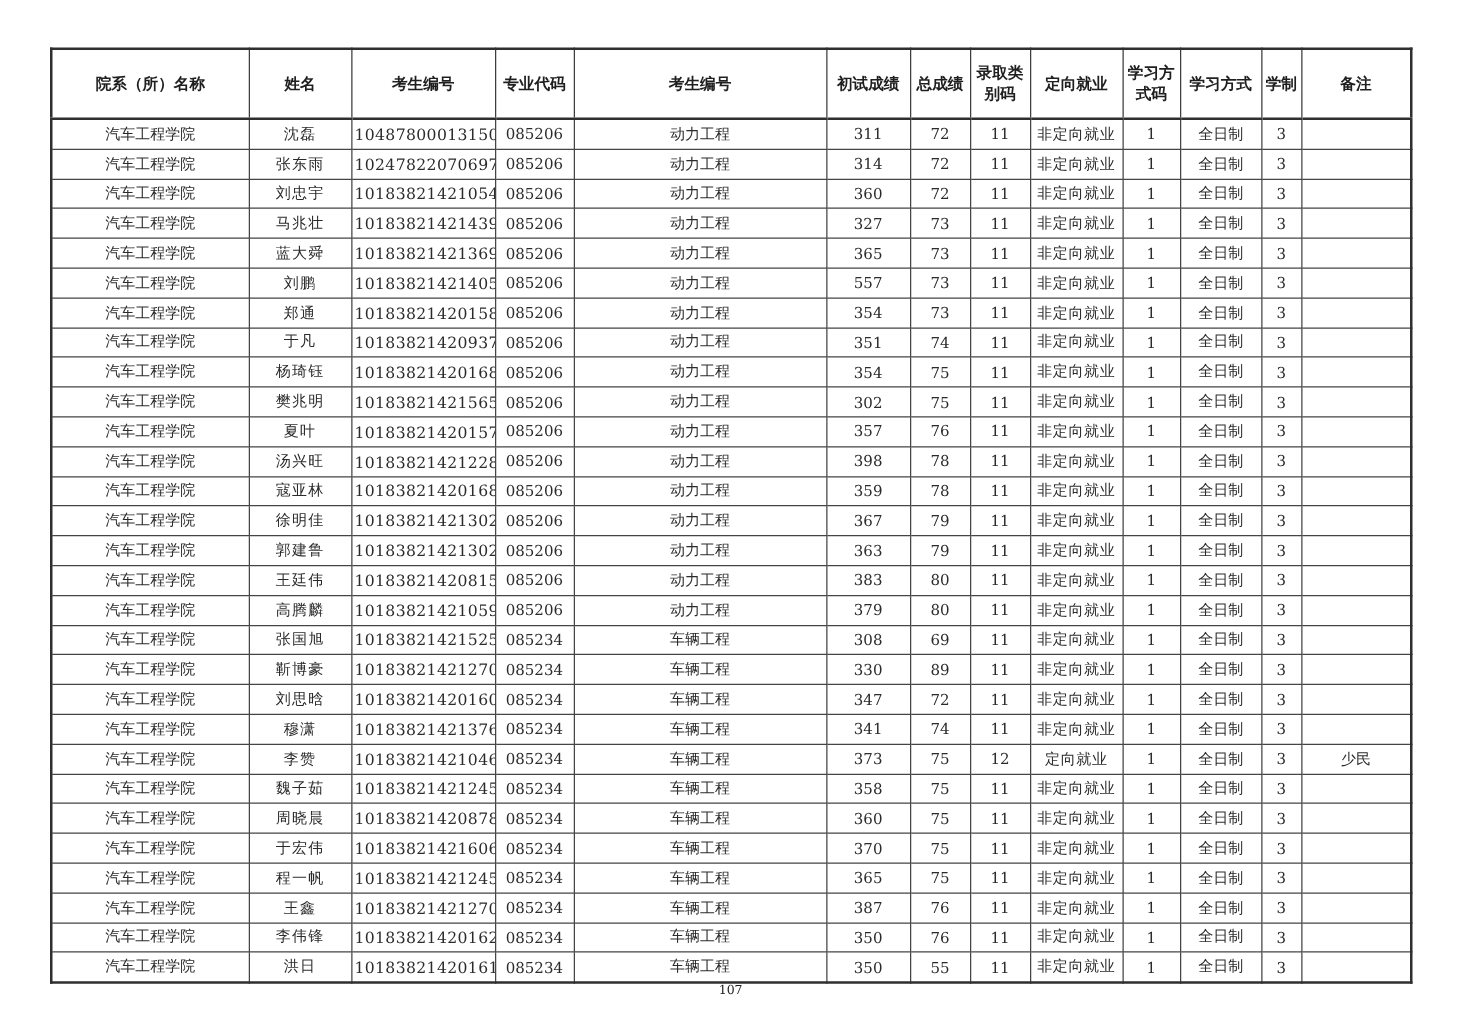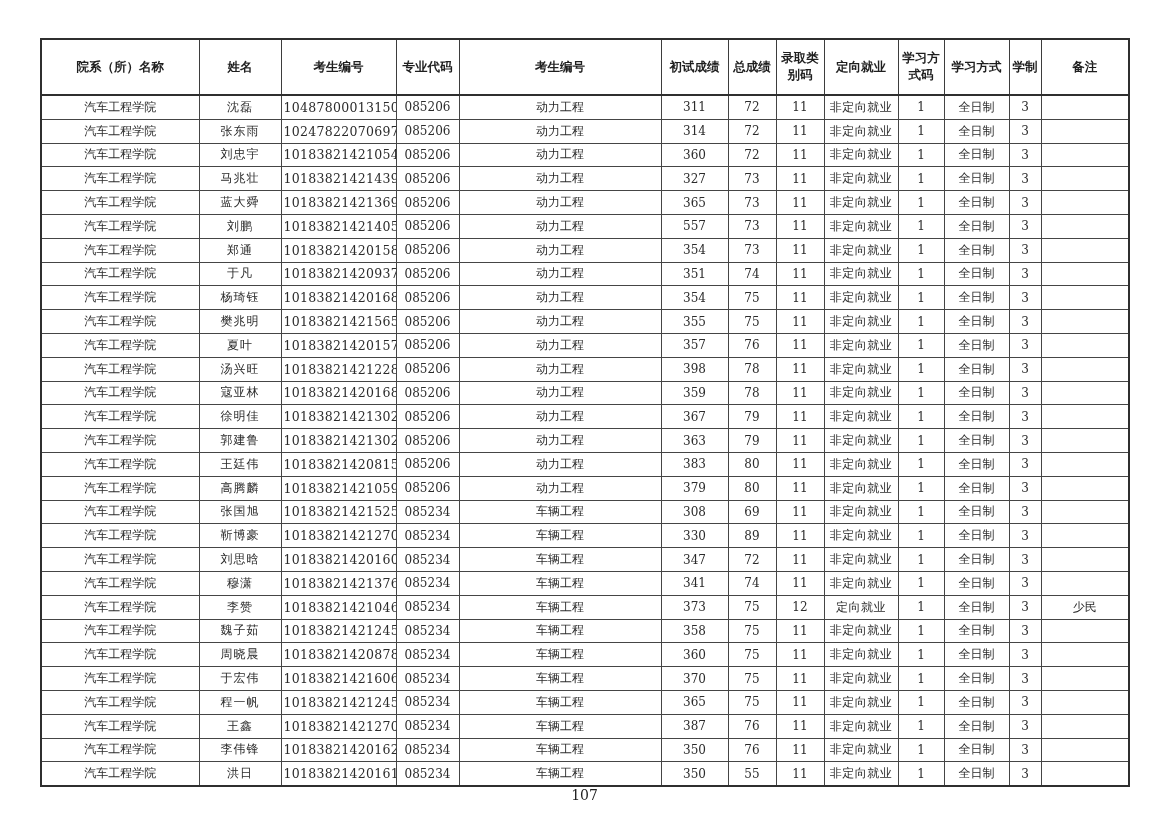--- a/index.html
+++ b/index.html
@@ -61,21 +61,21 @@
     letter-spacing: 0.5px;
     padding: 0;
     text-align: center;
   }
   .page-number {
     position: absolute;
     top: 787px;
     left: 0;
     width: 1169px;
     text-align: center;
-    font-size: 14px;
+    font-size: 10px;
     color: #1f1f1f;
     font-family: "DejaVu Serif", "Liberation Serif", serif;
   }
 </style>
 </head>
 <body>
 
 <div class="page">
 
   <table class="admissions-table">
@@ -246,21 +246,21 @@
           <td class="c10">全日制</td>
           <td class="c11">3</td>
           <td class="c12"></td>
         </tr>
         <tr>
           <td class="c0">汽车工程学院</td>
           <td class="c1">樊兆明</td>
           <td class="c2">101838214215659</td>
           <td class="c3">085206</td>
           <td class="c4">动力工程</td>
-          <td class="c5">355</td>
+          <td class="c5">302</td>
           <td class="c6">75</td>
           <td class="c7">11</td>
           <td class="c8">非定向就业</td>
           <td class="c9">1</td>
           <td class="c10">全日制</td>
           <td class="c11">3</td>
           <td class="c12"></td>
         </tr>
         <tr>
           <td class="c0">汽车工程学院</td>

